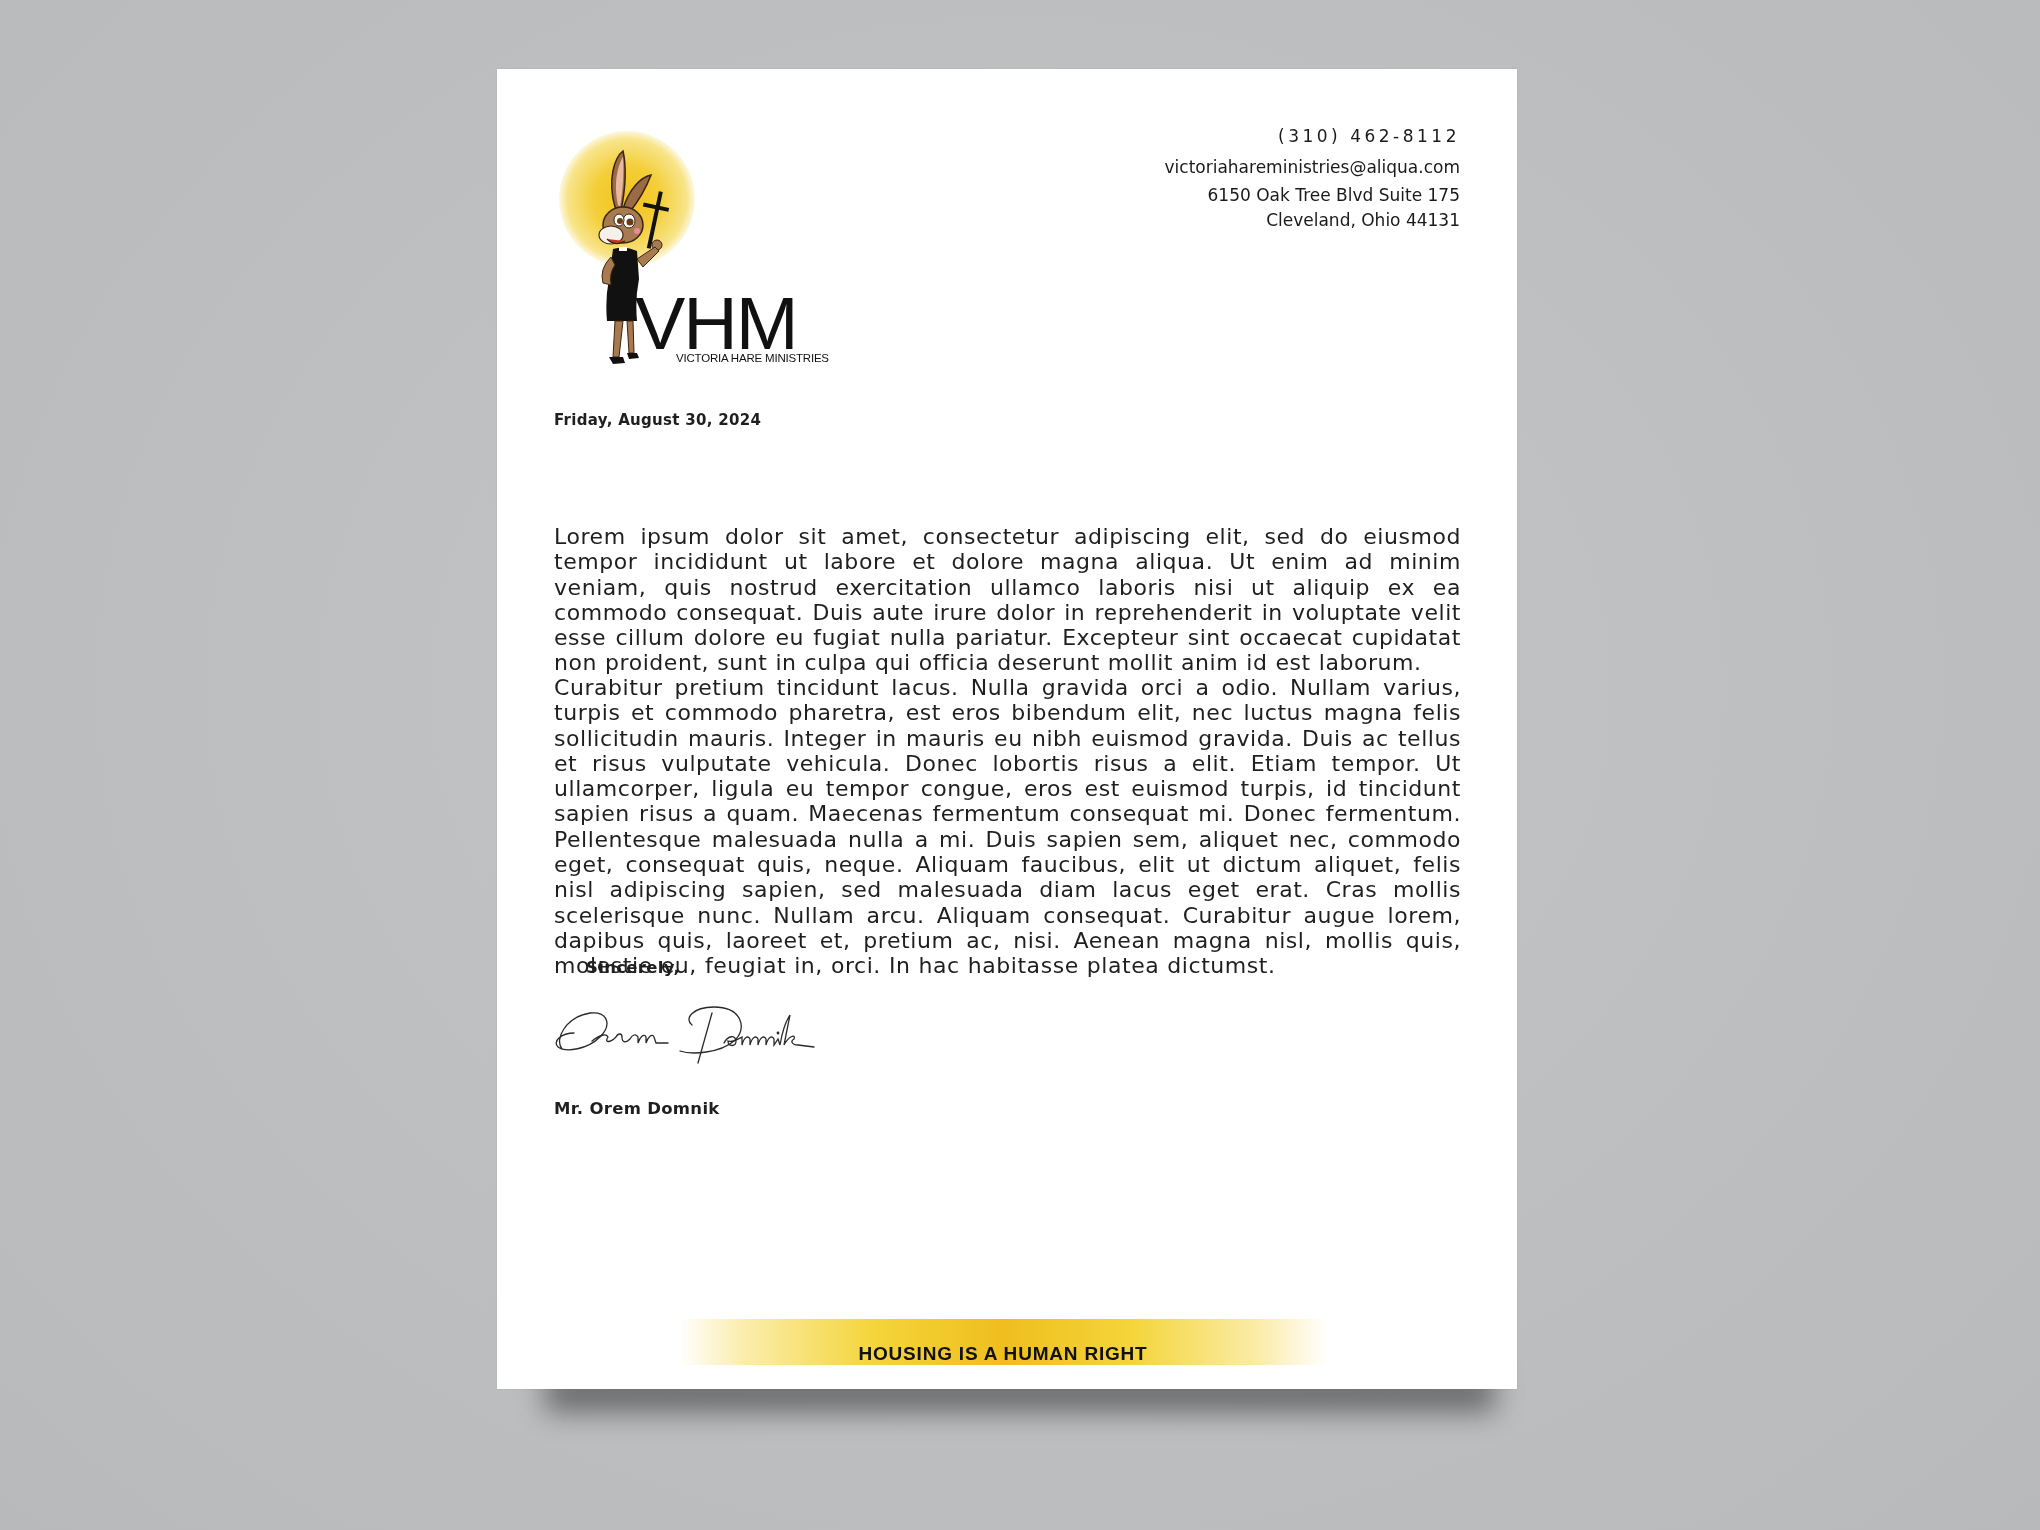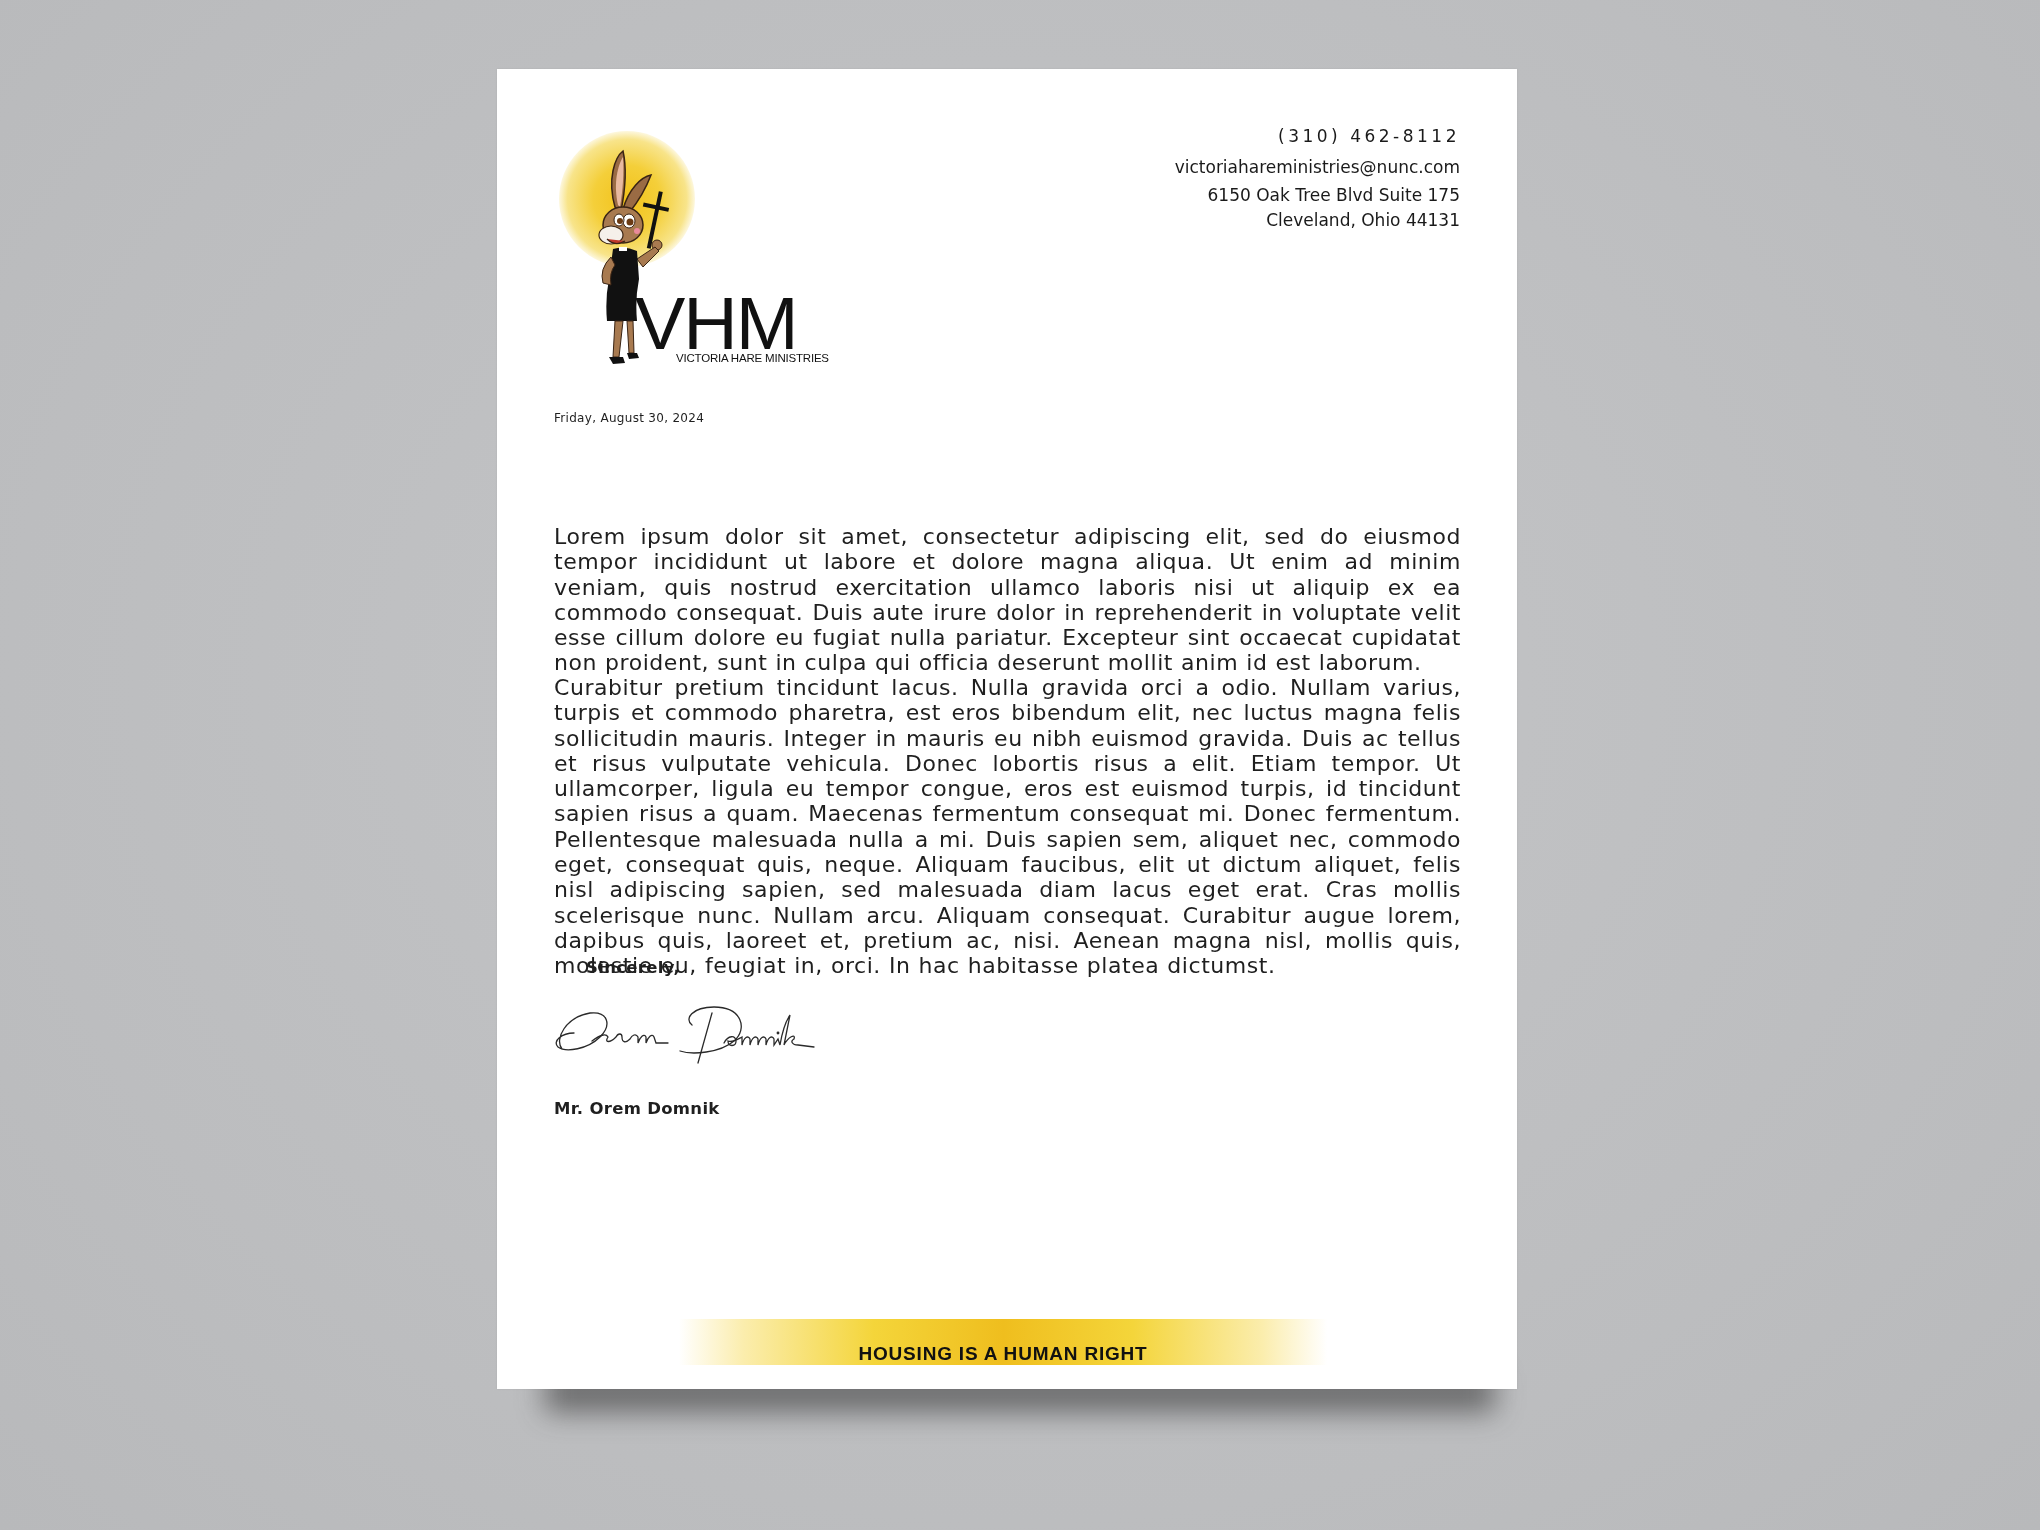--- a/index.html
+++ b/index.html
@@ -107,22 +107,22 @@
 
     
     .letter {
       position: absolute;
       left: 57px;
       width: 907px;
       color: #1f1f1f;
     }
     .date {
       top: 342px;
-      font-size: 12px;
-      font-weight: normal;
+      font-size: 15px;
+      font-weight: bold;
       letter-spacing: 0.3px;
     }
     .salutation {
       top: 389px;
       font-size: 16.5px;
       font-weight: bold;
       letter-spacing: 0.3px;
     }
     .para {
       font-size: 22px;
@@ -221,21 +221,21 @@
 
       <path d="M32 208 L46 208 L48 214 L36 215 Z" fill="#111"></path>
       <path d="M50 204 L60 204 L62 209 L52 210 Z" fill="#111"></path>
     </svg>
     <div class="logo-vhm">VHM</div>
     <div class="logo-sub">VICTORIA HARE MINISTRIES</div>
   </div>
 
   <div class="contact">
     <div class="phone">(310) 462-8112</div>
-    <div class="email">victoriahareministries@nunc.com</div>
+    <div class="email">victoriahareministries@aliqua.com</div>
     <div class="addr">6150 Oak Tree Blvd Suite 175</div>
     <div class="addr">Cleveland, Ohio 44131</div>
   </div>
 
   <div class="letter date">Friday, August 30, 2024</div>
   <div class="letter para para-1">Lorem ipsum dolor sit amet, consectetur adipiscing elit, sed do eiusmod tempor incididunt ut labore et dolore magna aliqua. Ut enim ad minim veniam, quis nostrud exercitation ullamco laboris nisi ut aliquip ex ea commodo consequat. Duis aute irure dolor in reprehenderit in voluptate velit esse cillum dolore eu fugiat nulla pariatur. Excepteur sint occaecat cupidatat non proident, sunt in culpa qui officia deserunt mollit anim id est laborum.</div>
   <div class="letter para para-2">Curabitur pretium tincidunt lacus. Nulla gravida orci a odio. Nullam varius, turpis et commodo pharetra, est eros bibendum elit, nec luctus magna felis sollicitudin mauris. Integer in mauris eu nibh euismod gravida. Duis ac tellus et risus vulputate vehicula. Donec lobortis risus a elit. Etiam tempor. Ut ullamcorper, ligula eu tempor congue, eros est euismod turpis, id tincidunt sapien risus a quam. Maecenas fermentum consequat mi. Donec fermentum. Pellentesque malesuada nulla a mi. Duis sapien sem, aliquet nec, commodo eget, consequat quis, neque. Aliquam faucibus, elit ut dictum aliquet, felis nisl adipiscing sapien, sed malesuada diam lacus eget erat. Cras mollis scelerisque nunc. Nullam arcu. Aliquam consequat. Curabitur augue lorem, dapibus quis, laoreet et, pretium ac, nisi. Aenean magna nisl, mollis quis, molestie eu, feugiat in, orci. In hac habitasse platea dictumst.</div>
   <div class="letter closing">Sincerely,</div>
 
   <svg class="signature" viewBox="0 0 310 70" xmlns="http://www.w3.org/2000/svg" fill="none" stroke="#2a2a2a" stroke-width="1.3" stroke-linecap="round">

